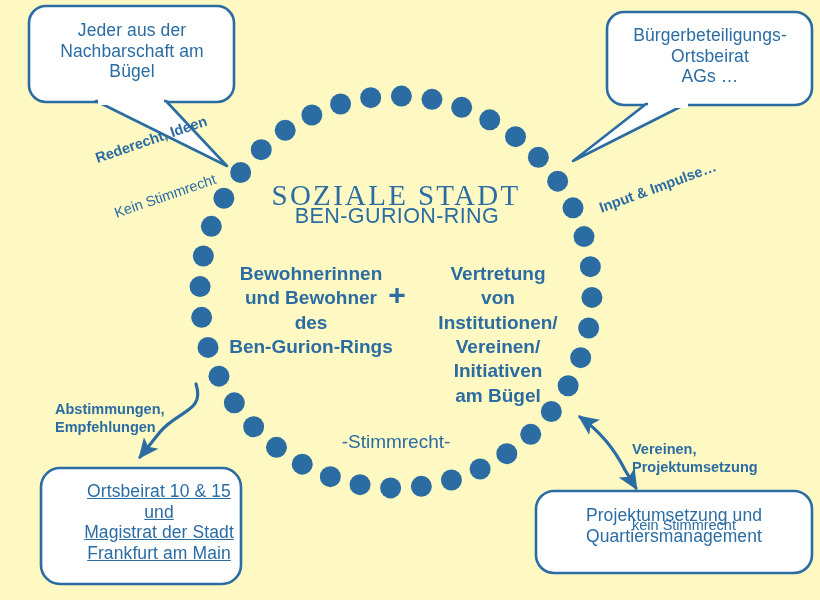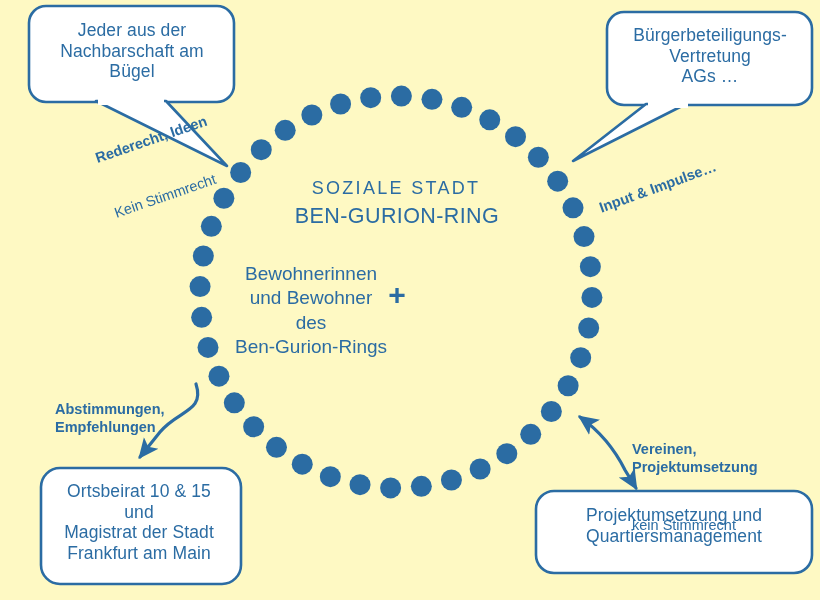--- a/index.html
+++ b/index.html
@@ -47,32 +47,33 @@
     letter-spacing: 0.1px;
   }
 
   
   .title-main {
     font-size: 37px;
     font-weight: 700;
     letter-spacing: 2.6px;
   }
   .title-sub1 {
-    font-size: 18px;
+    font-size: 29px;
     font-weight: 400;
     letter-spacing: 2.3px;
+    font-family: Liberation Serif, serif;
   }
   .title-sub2 {
     font-size: 21.5px;
     font-weight: 400;
     letter-spacing: 0.4px;
   }
   .col-text {
     font-size: 19px;
-    font-weight: 400;
+    font-weight: 700;
     line-height: 1.28;
   }
   .plus-sign {
     font-size: 30px;
     font-weight: 700;
     line-height: 1;
   }
   .stimmrecht {
     font-size: 19px;
     font-weight: 400;
@@ -190,43 +191,50 @@
   <div class="txt bubble-text" style="left:32px; top:20px; width:200px;">Jeder aus der
 Nachbarschaft am
 Bügel</div>
 
   <div class="annot rot-left" style="left:80px; top:112px;">
     <span class="b">Rederecht, Ideen</span>
     <span class="n">Kein Stimmrecht</span>
   </div>
 
   <div class="txt bubble-text" style="left:610px; top:25px; width:200px;">Bürgerbeteiligungs-
-Vertretung
+Ortsbeirat
 AGs …</div>
 
   <div class="annot rot-right" style="left:583px; top:162px;">
     <span class="b">Input &amp; Impulse…</span>
   </div>
 
   <div class="txt title-sub1" style="left:246px; top:178px; width:300px;">SOZIALE STADT</div>
   <div class="txt title-sub2" style="left:247px; top:204px; width:300px;">BEN-GURION-RING</div>
 
   <div class="txt col-text" style="left:222px; top:262px; width:178px;">Bewohnerinnen
 und Bewohner
 des
 Ben-Gurion-Rings</div>
   <div class="txt plus-sign" style="left:384px; top:280px; width:26px;">+</div>
-
+  <div class="txt col-text" style="left:412px; top:262px; width:172px;">Vertretung
+von
+Institutionen/
+Vereinen/
+Initiativen
+am Bügel</div>
+
+  <div class="txt stimmrecht" style="left:296px; top:431px; width:200px;">-Stimmrecht-</div>
 
   <div class="annot" style="left:55px; top:360px;">
     <span class="b">Abstimmungen,
 Empfehlungen</span>
   </div>
 
-  <div class="txt box-text" style="left:41px; top:481px; width:196px;">Ortsbeirat 10 &amp; 15
+  <div class="txt box-text" style="left:61px; top:481px; width:196px;text-decoration:underline;">Ortsbeirat 10 &amp; 15
 und
 Magistrat der Stadt
 Frankfurt am Main</div>
 
   <div class="annot" style="left:632px; top:400px;">
     <span class="b">Vereinen,
 Projektumsetzung</span>
     <span class="n">kein Stimmrecht</span>
   </div>
 

